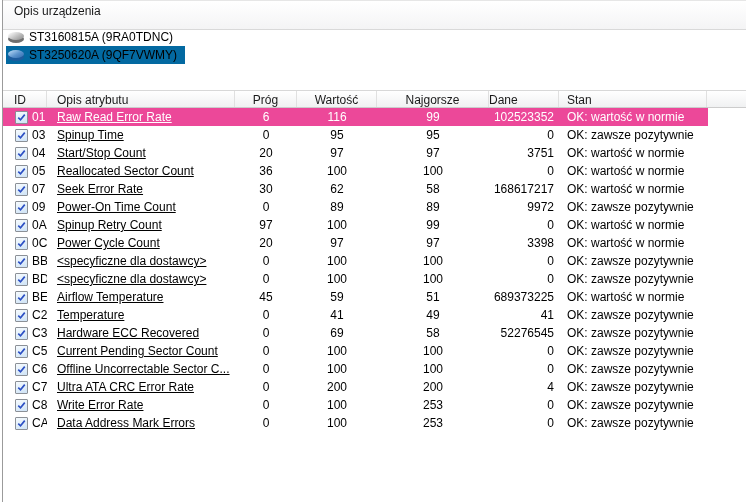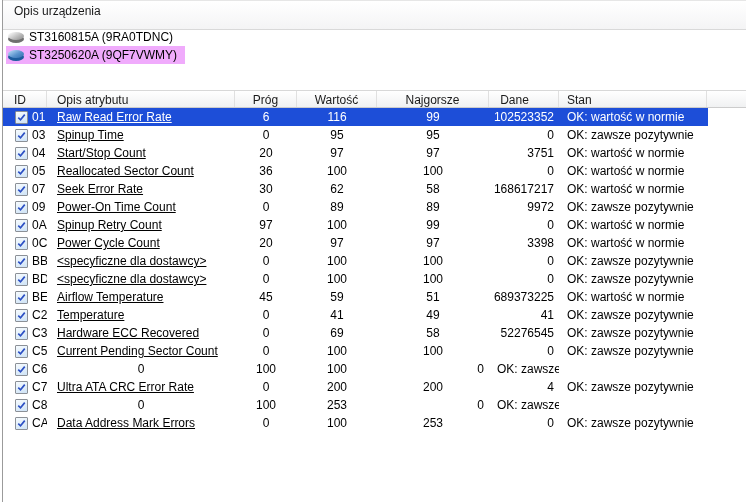--- a/index.html
+++ b/index.html
@@ -16,21 +16,21 @@
     background:linear-gradient(#ffffff,#f4f4f5);
     border-top:1px solid #e6e6e6;
     border-bottom:1px solid #d9d9d9;
     color:#1a1a1a;
   }
   .device-list { position:absolute; top:28px; left:6px; }
   .device-item {
     display:flex; align-items:center; height:18px; padding:0 8px 0 2px;
     width:fit-content; cursor:default; white-space:nowrap;
   }
-  .device-item.selected { background:#f0abfc; }
+  .device-item.selected { background:#0369a1; }
   .disk-icon { position:relative; width:16px; height:11px; margin-right:5px; flex:0 0 16px; }
   .disk-icon::before {
     content:""; position:absolute; left:0; top:3px; width:16px; height:8px;
     border-radius:50%;
   }
   .disk-icon::after {
     content:""; position:absolute; left:0; top:0; width:16px; height:8px;
     border-radius:50%;
   }
   .disk-icon.disk-gray::before { background:#6f6f6f; }
@@ -49,31 +49,31 @@
     border-bottom:1px solid #cccccc;
     color:#1a1a1a;
   }
   .th {
     line-height:19px; border-right:1px solid #e0e0e0; overflow:hidden;
     white-space:nowrap; cursor:default;
   }
   .th.c-id   { padding-left:11px; }
   .th.c-name { padding-left:10px; }
   .th.c-num  { text-align:center; }
-  .th.c-dane { text-align:center; padding-right:18px; }
+  .th.c-dane { text-align:left; padding-right:18px; }
   .th.c-stan { padding-left:8px; }
   .th.c-fill { border-right:none; }
 
   .tbody { width:705px; }
   .trow {
     display:grid;
     grid-template-columns:44px 188px 62px 80px 112px 70px 148px;
     height:18px; line-height:18px; cursor:default;
   }
-  .trow.selected { background:#1d4ed8; color:#ffffff; }
+  .trow.selected { background:#ec4899; color:#ffffff; }
   .td { overflow:hidden; white-space:nowrap; }
   .td.c-id { display:flex; align-items:center; padding-left:12px; }
   .td.c-name { padding-left:10px;text-decoration:underline; }
   .td.c-num  { text-align:center; }
   .td.c-dane { text-align:right; padding-right:5px; }
   .td.c-stan { padding-left:8px; }
 
   .checkbox {
     width:13px; height:13px; margin-right:4px; flex:0 0 13px;
     border:1px solid #8b9097; border-radius:1px;
@@ -356,20 +356,21 @@
 
   <div class="trow">
     <div class="td c-id">
       <span class="checkbox">
         <svg width="9" height="9" viewBox="0 0 10 10">
           <path d="M1.4 5.2 L3.9 7.6 L8.6 1.8" stroke="#2b4fc4" stroke-width="1.8" fill="none"></path>
         </svg>
       </span>
       <span>C6</span>
     </div>
+    <div class="td c-name">Offline Uncorrectable Sector C...</div>
     <div class="td c-num">0</div>
     <div class="td c-num">100</div>
     <div class="td c-num">100</div>
     <div class="td c-dane">0</div>
     <div class="td c-stan">OK: zawsze pozytywnie</div>
   </div>
 
   <div class="trow">
     <div class="td c-id">
       <span class="checkbox">
@@ -389,20 +390,21 @@
 
   <div class="trow">
     <div class="td c-id">
       <span class="checkbox">
         <svg width="9" height="9" viewBox="0 0 10 10">
           <path d="M1.4 5.2 L3.9 7.6 L8.6 1.8" stroke="#2b4fc4" stroke-width="1.8" fill="none"></path>
         </svg>
       </span>
       <span>C8</span>
     </div>
+    <div class="td c-name">Write Error Rate</div>
     <div class="td c-num">0</div>
     <div class="td c-num">100</div>
     <div class="td c-num">253</div>
     <div class="td c-dane">0</div>
     <div class="td c-stan">OK: zawsze pozytywnie</div>
   </div>
 
   <div class="trow">
     <div class="td c-id">
       <span class="checkbox">

